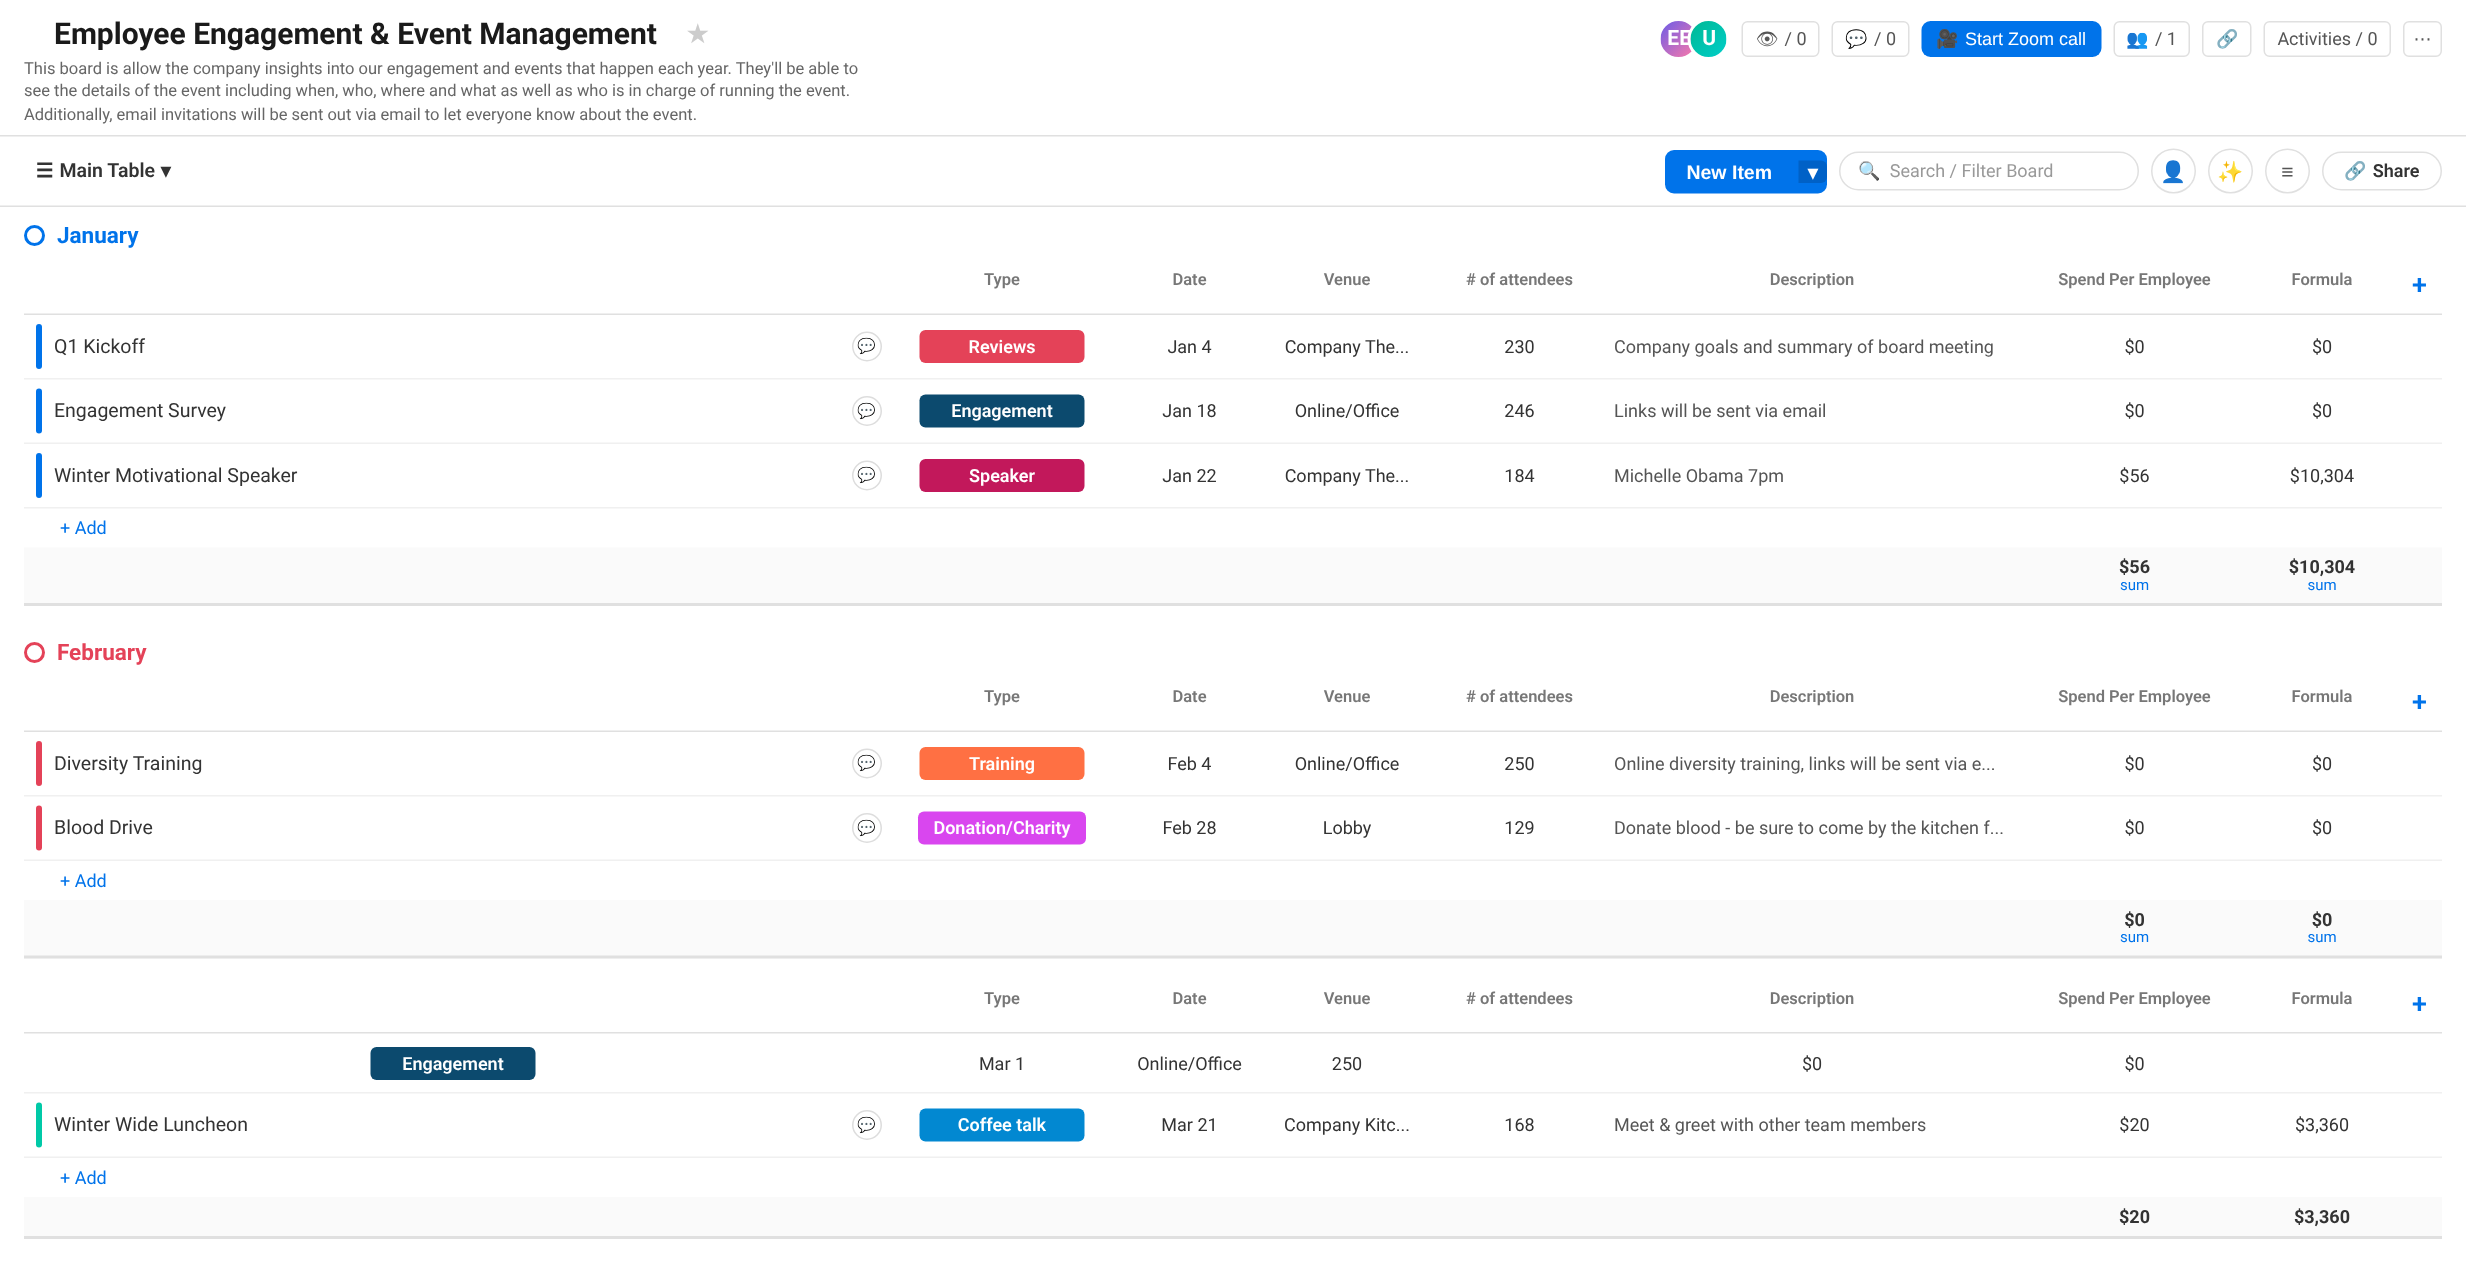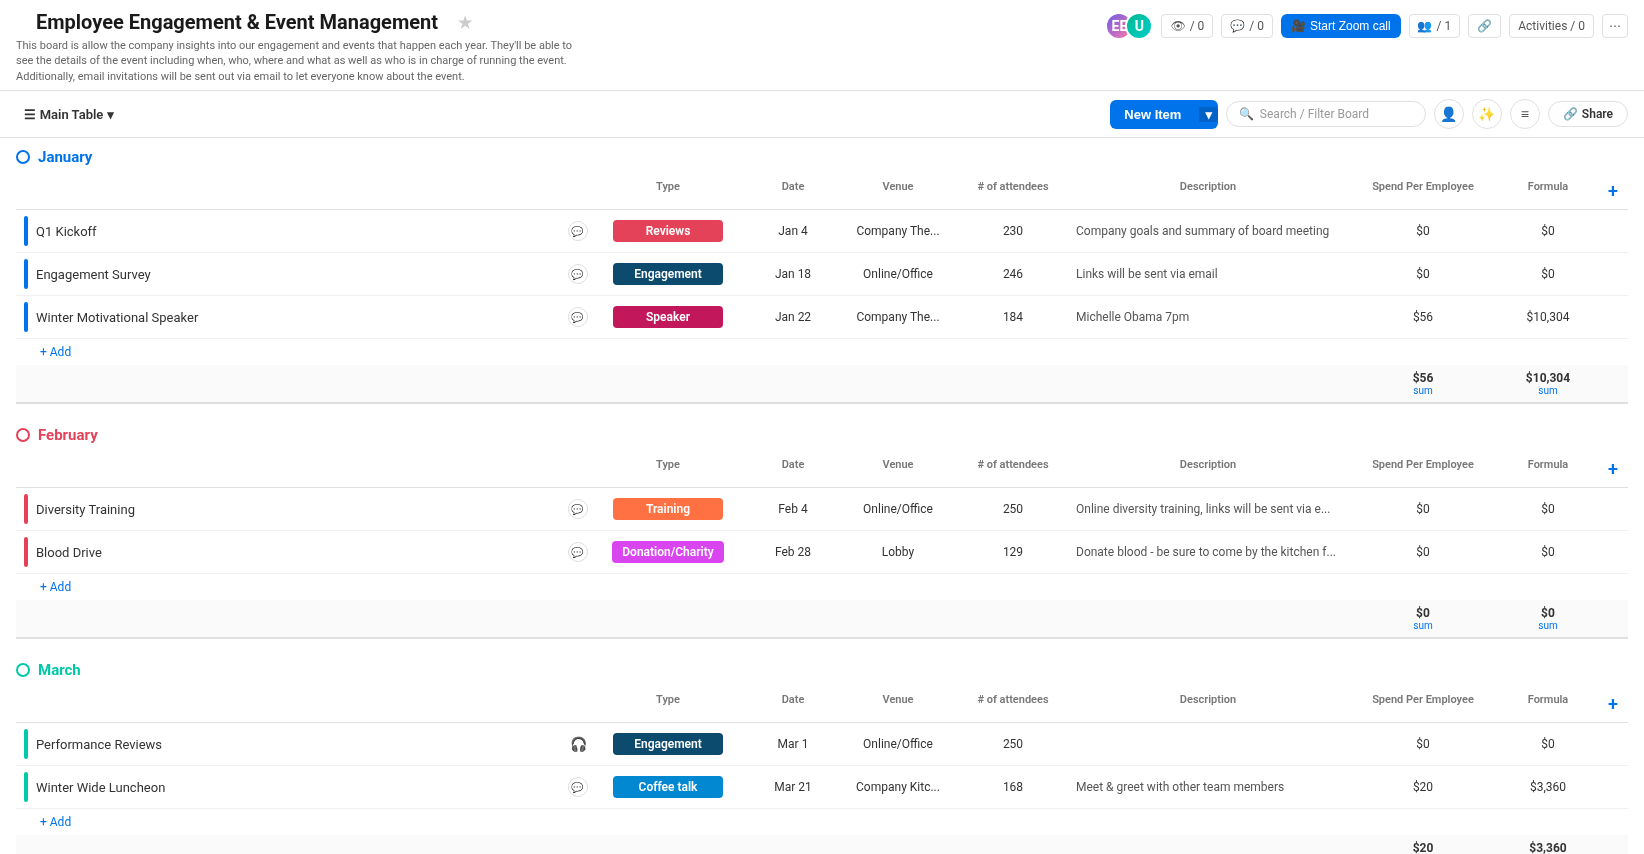--- a/index.html
+++ b/index.html
@@ -306,41 +306,32 @@
       <div class="sum-label">sum</div>
     </div>
     <div class="sum-cell">
       <div class="sum-value">$0</div>
       <div class="sum-label">sum</div>
     </div>
     <div></div>
   </div>
     </div>
     <div class="group">
-      <div class="group-header">
-    <div class="group-dot dot-march"></div>
-    <span class="march-color" style="cursor:pointer">March</span>
-  </div>
       <div class="table-header">
     <div class="col col-name"></div>
     <div class="col">Type</div>
     <div class="col">Date</div>
     <div class="col">Venue</div>
     <div class="col"># of attendees</div>
     <div class="col">Description</div>
     <div class="col">Spend Per Employee</div>
     <div class="col">Formula</div>
     <div class="col plus-btn">+</div>
   </div>
       <div class="table-row">
-      <div class="row-name">
-        <div class="row-color-bar bar-march"></div>
-        <span class="row-text">Performance Reviews</span>
-        <span style="color:#0073ea;font-size:14px;margin-left:auto">🎧</span>
-      </div>
       <div class="type-badge">
         <div class="badge badge-engagement">Engagement</div>
       </div>
       <div class="col-cell">Mar 1</div>
       <div class="col-cell">Online/Office</div>
       <div class="col-cell">250</div>
       <div class="col-cell-desc"></div>
       <div class="col-cell">$0</div>
       <div class="col-cell">$0</div>
       <div></div>

